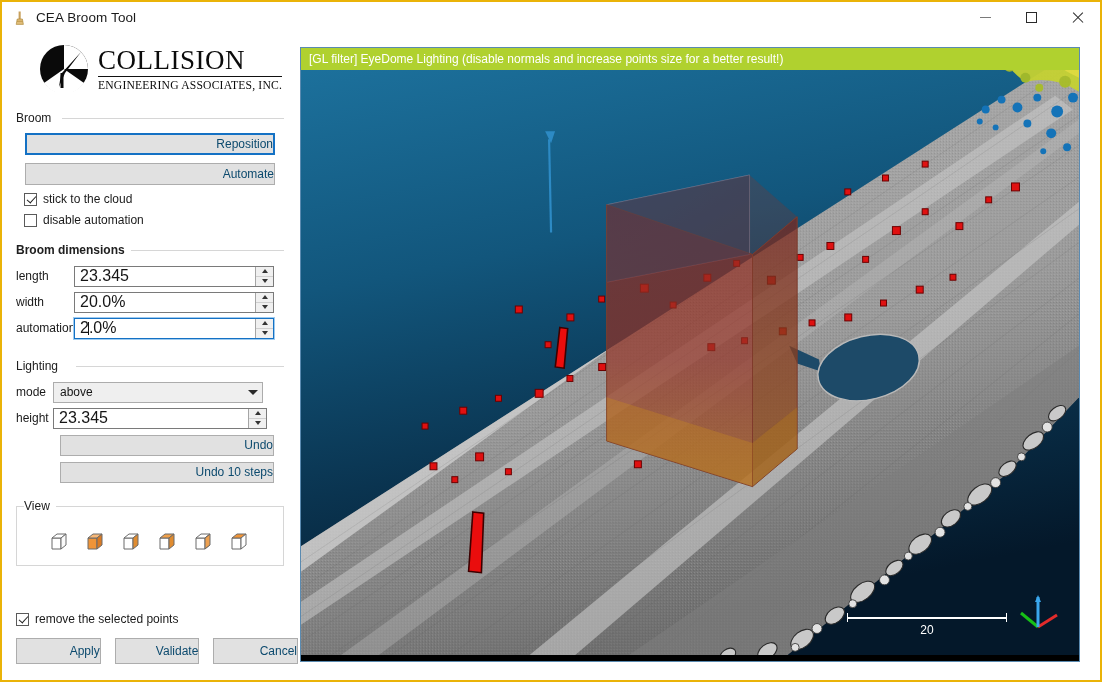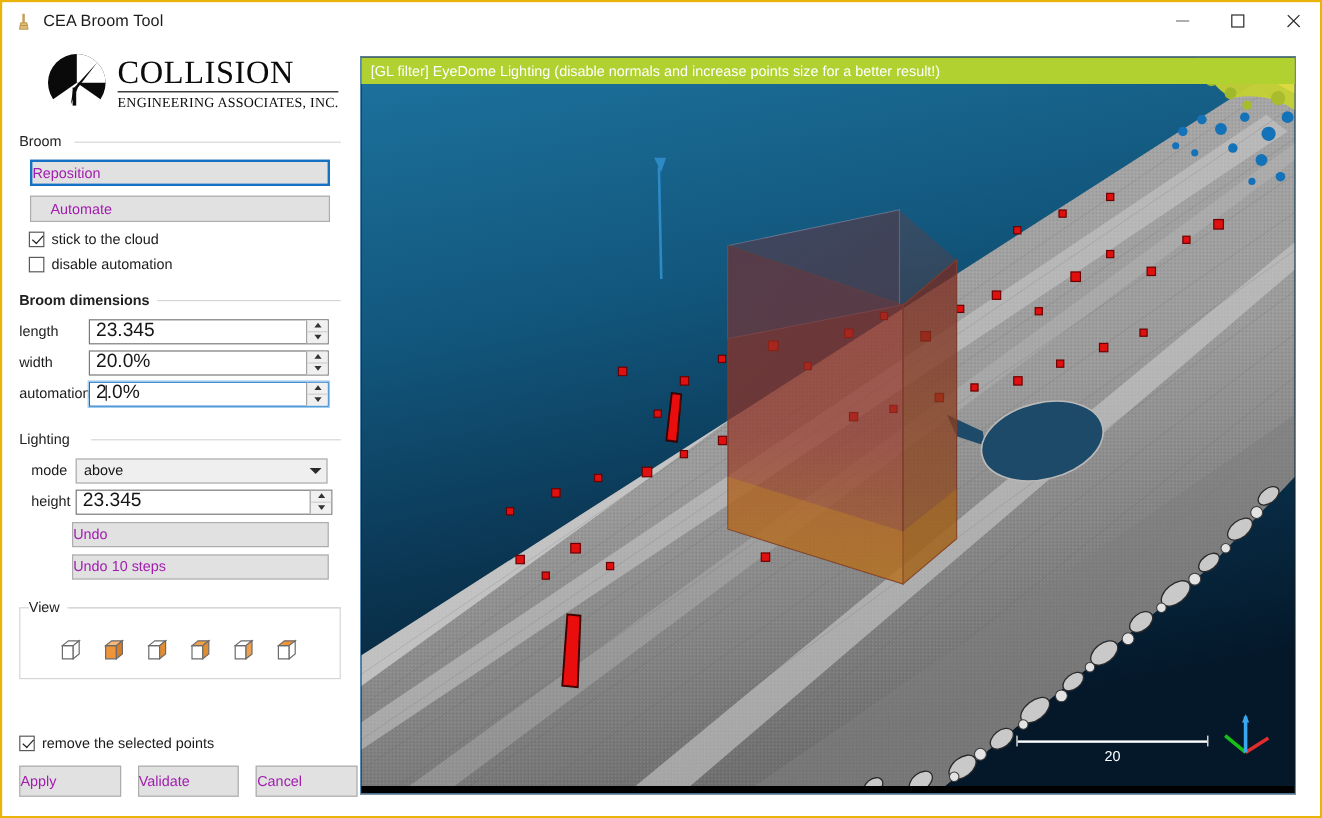--- a/index.html
+++ b/index.html
@@ -136,24 +136,24 @@
   .group-line.indent { left: 46px; }
   .group-line.indent-bd { left: 104px; }
   .group-line.indent-sel { left: 60px; }
 
   
   .btn {
     background: #e1e1e1;
     border: 1px solid #adadad;
     font-family: "Liberation Sans", sans-serif;
     font-size: 12px;
-    color: #a21caf;
+    color: #0c4a6e;
     height: 22px;
     line-height: 20px;
-    text-align: left;
+    text-align: right;
     box-sizing: border-box;
     cursor: default;
     display: block;
   }
   .btn.focused {
     border: 2px solid #1471c4;
     line-height: 18px;
   }
   .btn-wide { width: 250px; margin: 0 auto; }
   .btn-row {
@@ -195,21 +195,21 @@
     align-items: center;
     margin: 4px 0 0 14px;
     height: 22px;
   }
   .field-label {
     font-size: 12px;
     color: #1a1a1a;
     text-align: left;
   }
   .lbl-dim { width: 58px; }
-  .lbl-sel { width: 37px; margin-left: 10px; }
+  .lbl-sel { width: 37px; }
 
   .spin {
     position: relative;
     height: 21px;
     box-sizing: border-box;
     border: 1px solid #7a7a7a;
     background: #fff;
     display: flex;
     align-items: center;
   }

